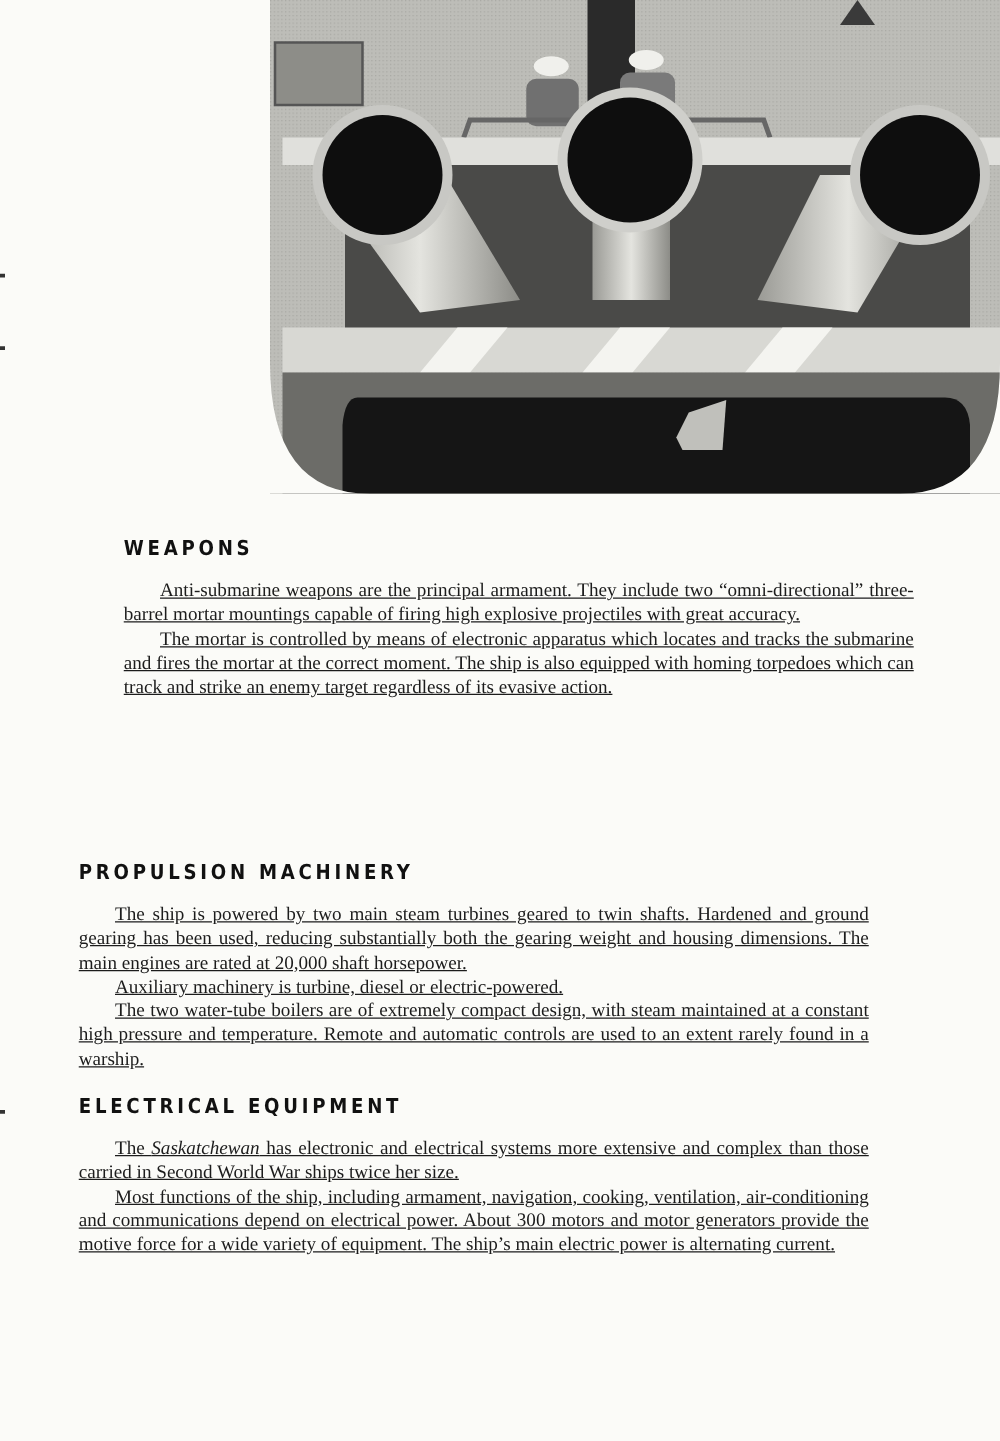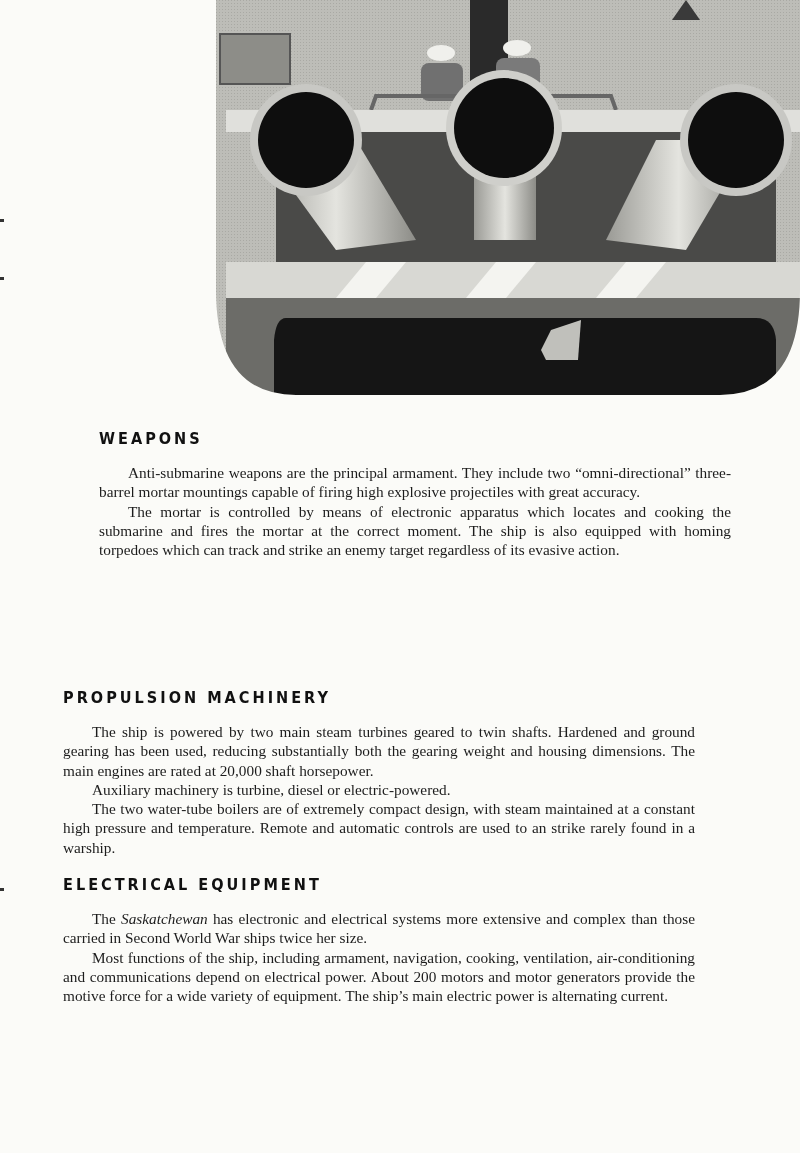--- a/index.html
+++ b/index.html
@@ -52,20 +52,21 @@
     }
     .section p {
       margin: 0;
       font-size: 15.3px;
       line-height: 19.3px;
       text-align: justify;
       text-indent: 29px;
     }
     .section .paras {
       margin-top: 13px;
+      text-decoration: underline;
     }
     #sec-weapons { position: absolute; top: 0; left: 0; width: 632px; margin-left: 36px; }
     #sec-propulsion { position: absolute; top: 259px; left: 0; width: 632px; }
     #sec-electrical { position: absolute; top: 446px; left: 0; width: 632px; }
     .margin-mark {
       position: absolute;
       left: 0;
       width: 4px;
       height: 3px;
       background: #333;
@@ -133,34 +134,34 @@
     <path d="M584 290 Q584 395 504 395 L584 395 Z" fill="#fbfbf8"></path>
   </svg>
 </div>
 
 <div class="content">
 
   <div class="section" id="sec-weapons">
     <h2 class="section-heading">WEAPONS</h2>
     <div class="paras">
       <p>Anti-submarine weapons are the principal armament. They include two “omni-directional” three-barrel mortar mountings capable of firing high explosive projectiles with great accuracy.</p>
-      <p>The mortar is controlled by means of electronic apparatus which locates and cooking the submarine and fires the mortar at the correct moment. The ship is also equipped with homing torpedoes which can track and strike an enemy target regardless of its evasive action.</p>
+      <p>The mortar is controlled by means of electronic apparatus which locates and tracks the submarine and fires the mortar at the correct moment. The ship is also equipped with homing torpedoes which can track and strike an enemy target regardless of its evasive action.</p>
     </div>
   </div>
 
   <div class="section" id="sec-propulsion">
     <h2 class="section-heading">PROPULSION MACHINERY</h2>
     <div class="paras">
       <p>The ship is powered by two main steam turbines geared to twin shafts. Hardened and ground gearing has been used, reducing substantially both the gearing weight and housing dimensions. The main engines are rated at 20,000 shaft horsepower.</p>
       <p>Auxiliary machinery is turbine, diesel or electric-powered.</p>
-      <p>The two water-tube boilers are of extremely compact design, with steam maintained at a constant high pressure and temperature. Remote and automatic controls are used to an strike rarely found in a warship.</p>
+      <p>The two water-tube boilers are of extremely compact design, with steam maintained at a constant high pressure and temperature. Remote and automatic controls are used to an extent rarely found in a warship.</p>
     </div>
   </div>
 
   <div class="section" id="sec-electrical">
     <h2 class="section-heading">ELECTRICAL EQUIPMENT</h2>
     <div class="paras">
       <p><span>The </span><em>Saskatchewan</em><span> has electronic and electrical systems more extensive and complex than those carried in Second World War ships twice her size.</span></p>
-      <p>Most functions of the ship, including armament, navigation, cooking, ventilation, air-conditioning and communications depend on electrical power. About 200 motors and motor generators provide the motive force for a wide variety of equipment. The ship’s main electric power is alternating current.</p>
+      <p>Most functions of the ship, including armament, navigation, cooking, ventilation, air-conditioning and communications depend on electrical power. About 300 motors and motor generators provide the motive force for a wide variety of equipment. The ship’s main electric power is alternating current.</p>
     </div>
   </div>
 
 </div>
 
 </body></html>

